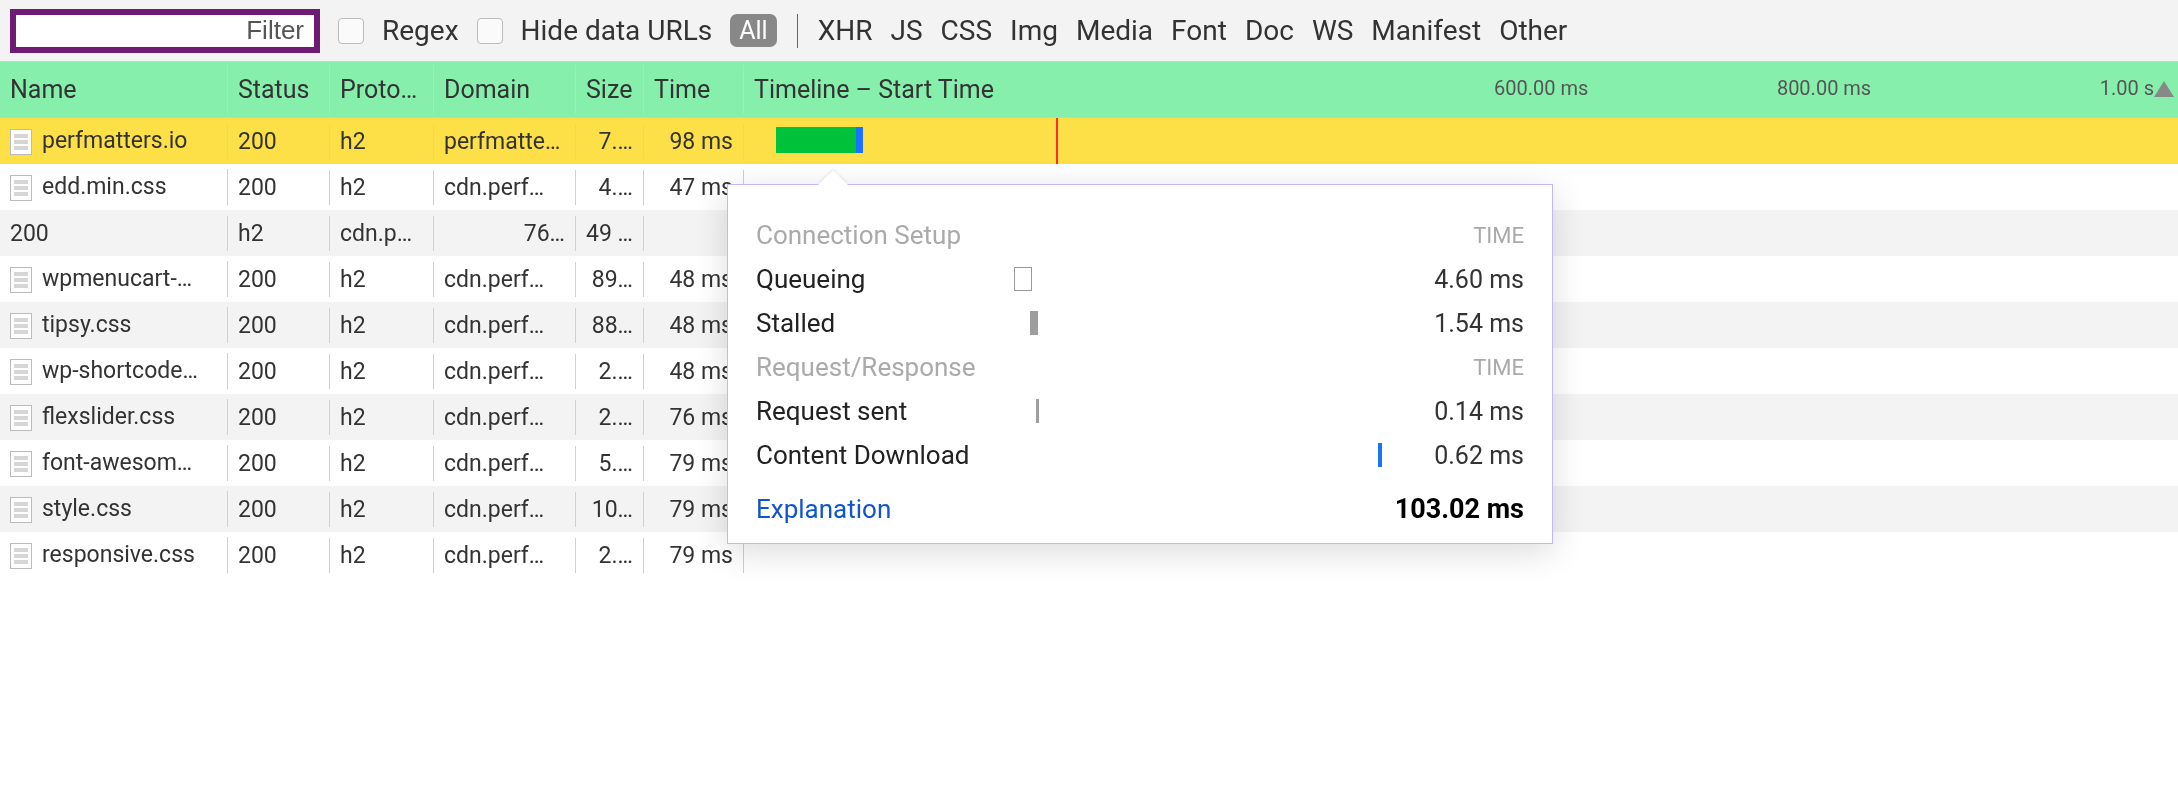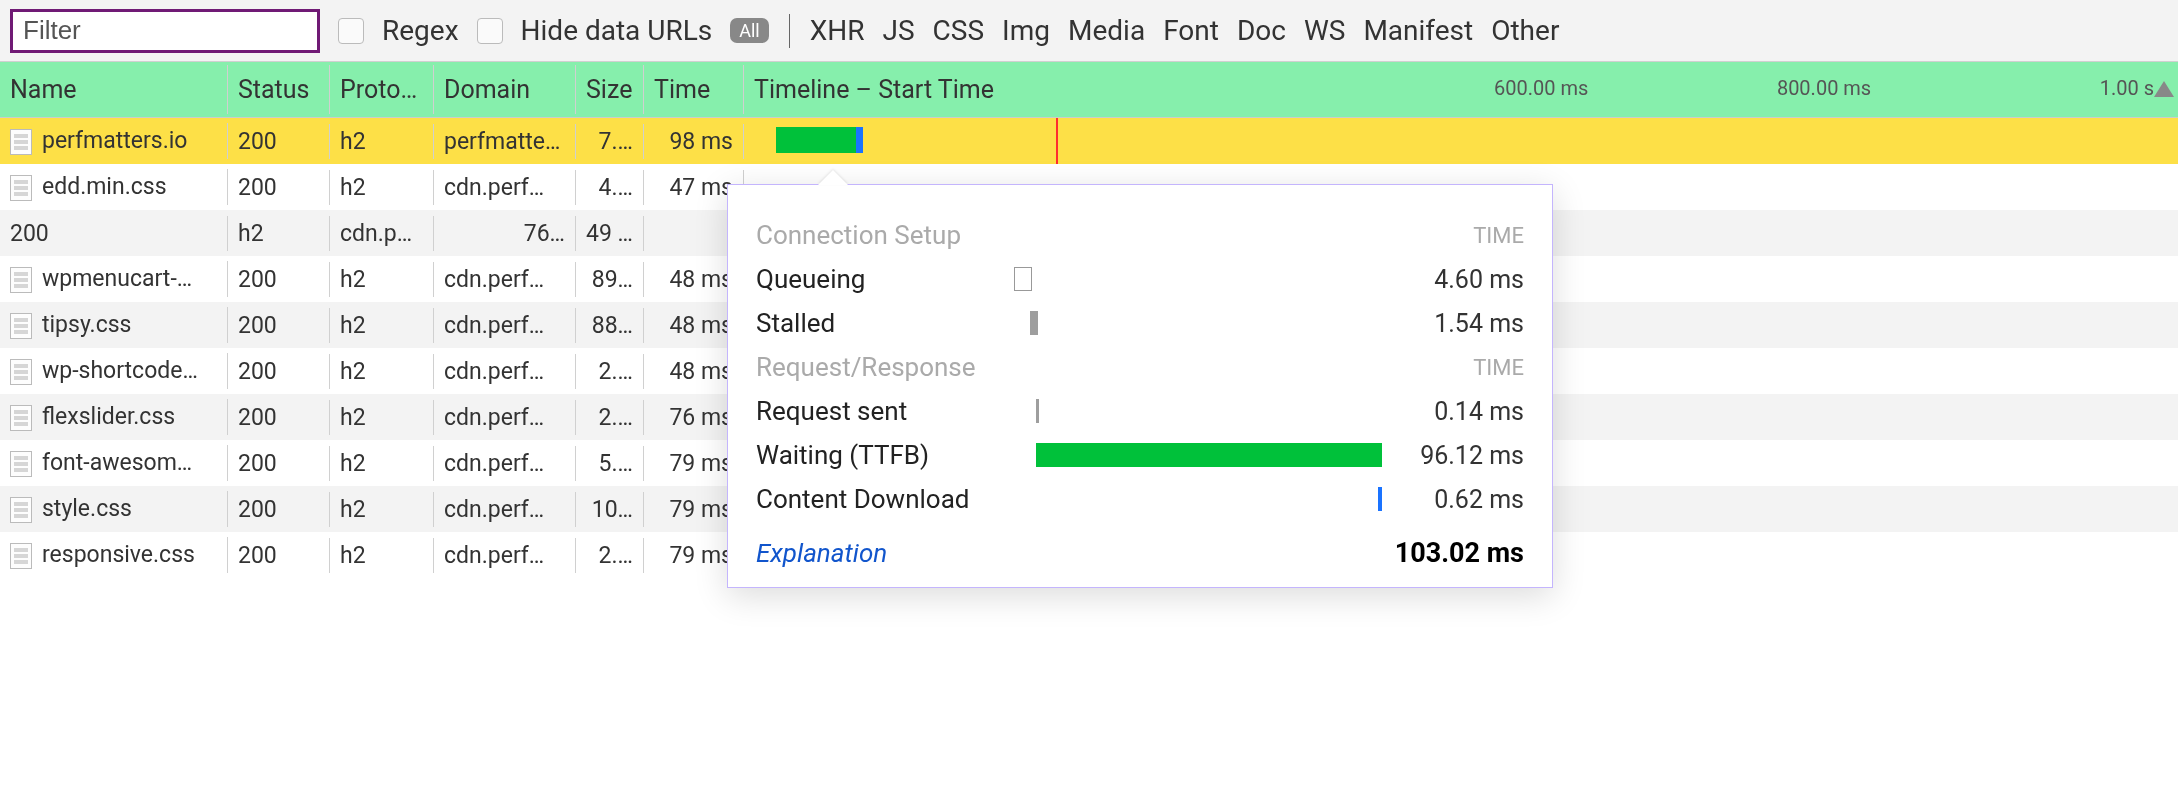--- a/index.html
+++ b/index.html
@@ -19,44 +19,45 @@
     align-items: center;
     gap: 18px;
     height: 62px;
     padding: 6px 10px;
     background: #f3f3f3;
     border-bottom: 1px solid #d0d0d0;
   }
   .filter-input {
     width: 310px;
     height: 44px;
-    border: 3px solid #701a75;
+    border: 6px solid #701a75;
     background: #fff;
     font-size: 26px;
     padding: 2px 10px;
     color: #555;
+    text-align: right;
   }
   .filter-input::placeholder { color: #555; }
 
   .checkbox {
     display:inline-flex;
     align-items:center;
     justify-content:center;
     width: 26px; height: 26px;
     border: 1px solid #bbb;
     border-radius: 4px;
     background: #fafafa;
   }
   .cb-label { font-size: 28px; color:#333; }
   .pill-all {
     background: #888;
     color: #fff;
     border-radius: 7px;
     padding: 2px 9px;
-    font-size: 18px;
+    font-size: 25px;
   }
   .divider {
     width: 1px; height: 34px; background: #666;
     margin: 0 2px;
   }
   .filter-type {
     font-size: 28px;
     color:#333;
     cursor: pointer;
   }
@@ -187,21 +188,21 @@
   .tt-sec   { color:#aaa; font-size:26px; }
   .tt-time-head { margin-left:auto; color:#aaa; font-size:22px; }
   .tt-bar-track { flex:1; position:relative; height:30px; }
   .tt-val { width:130px; text-align:right; font-size:25px; }
   .tt-bar { position:absolute; top:3px; height:24px; }
   .c-queue   { border:1px solid #999; background:transparent; }
   .c-stalled { background:#9e9e9e; }
   .c-sent    { background:#9e9e9e; }
   .c-wait    { background:#00c13a; }
   .c-dl      { background:#1a73ff; }
-  .explain { color:#1155cc; font-size:26px;font-style:italic; }
+  .explain { color:#1155cc; font-size:26px; }
   .total { font-weight:700; font-size:27px; }
 </style>
 </head>
 <body>
 
 <div class="toolbar">
   <input class="filter-input" placeholder="Filter" style="">
   <span class="checkbox"></span>
   <span class="cb-label">Regex</span>
   <span class="checkbox"></span>
@@ -366,27 +367,20 @@
     <span class="tt-time-head">TIME</span>
   </div>
   <div class="tt-row">
     <span class="tt-label">Request sent</span>
     <div class="tt-bar-track">
         <div class="tt-bar c-sent" style="left:22px;width:3px"></div>
       </div>
     <span class="tt-val">0.14 ms</span>
   </div>
   <div class="tt-row">
-    <span class="tt-label">Waiting (TTFB)</span>
-    <div class="tt-bar-track">
-        <div class="tt-bar c-wait" style="left:22px;right:0"></div>
-      </div>
-    <span class="tt-val">96.12 ms</span>
-  </div>
-  <div class="tt-row">
     <span class="tt-label">Content Download</span>
     <div class="tt-bar-track">
         <div class="tt-bar c-dl" style="right:0;width:4px"></div>
       </div>
     <span class="tt-val">0.62 ms</span>
   </div>
   <div class="tt-row" style="margin-top:10px">
     <span class="explain">Explanation</span>
     <span class="tt-time-head total" style="color:#000">103.02 ms</span>
   </div>

